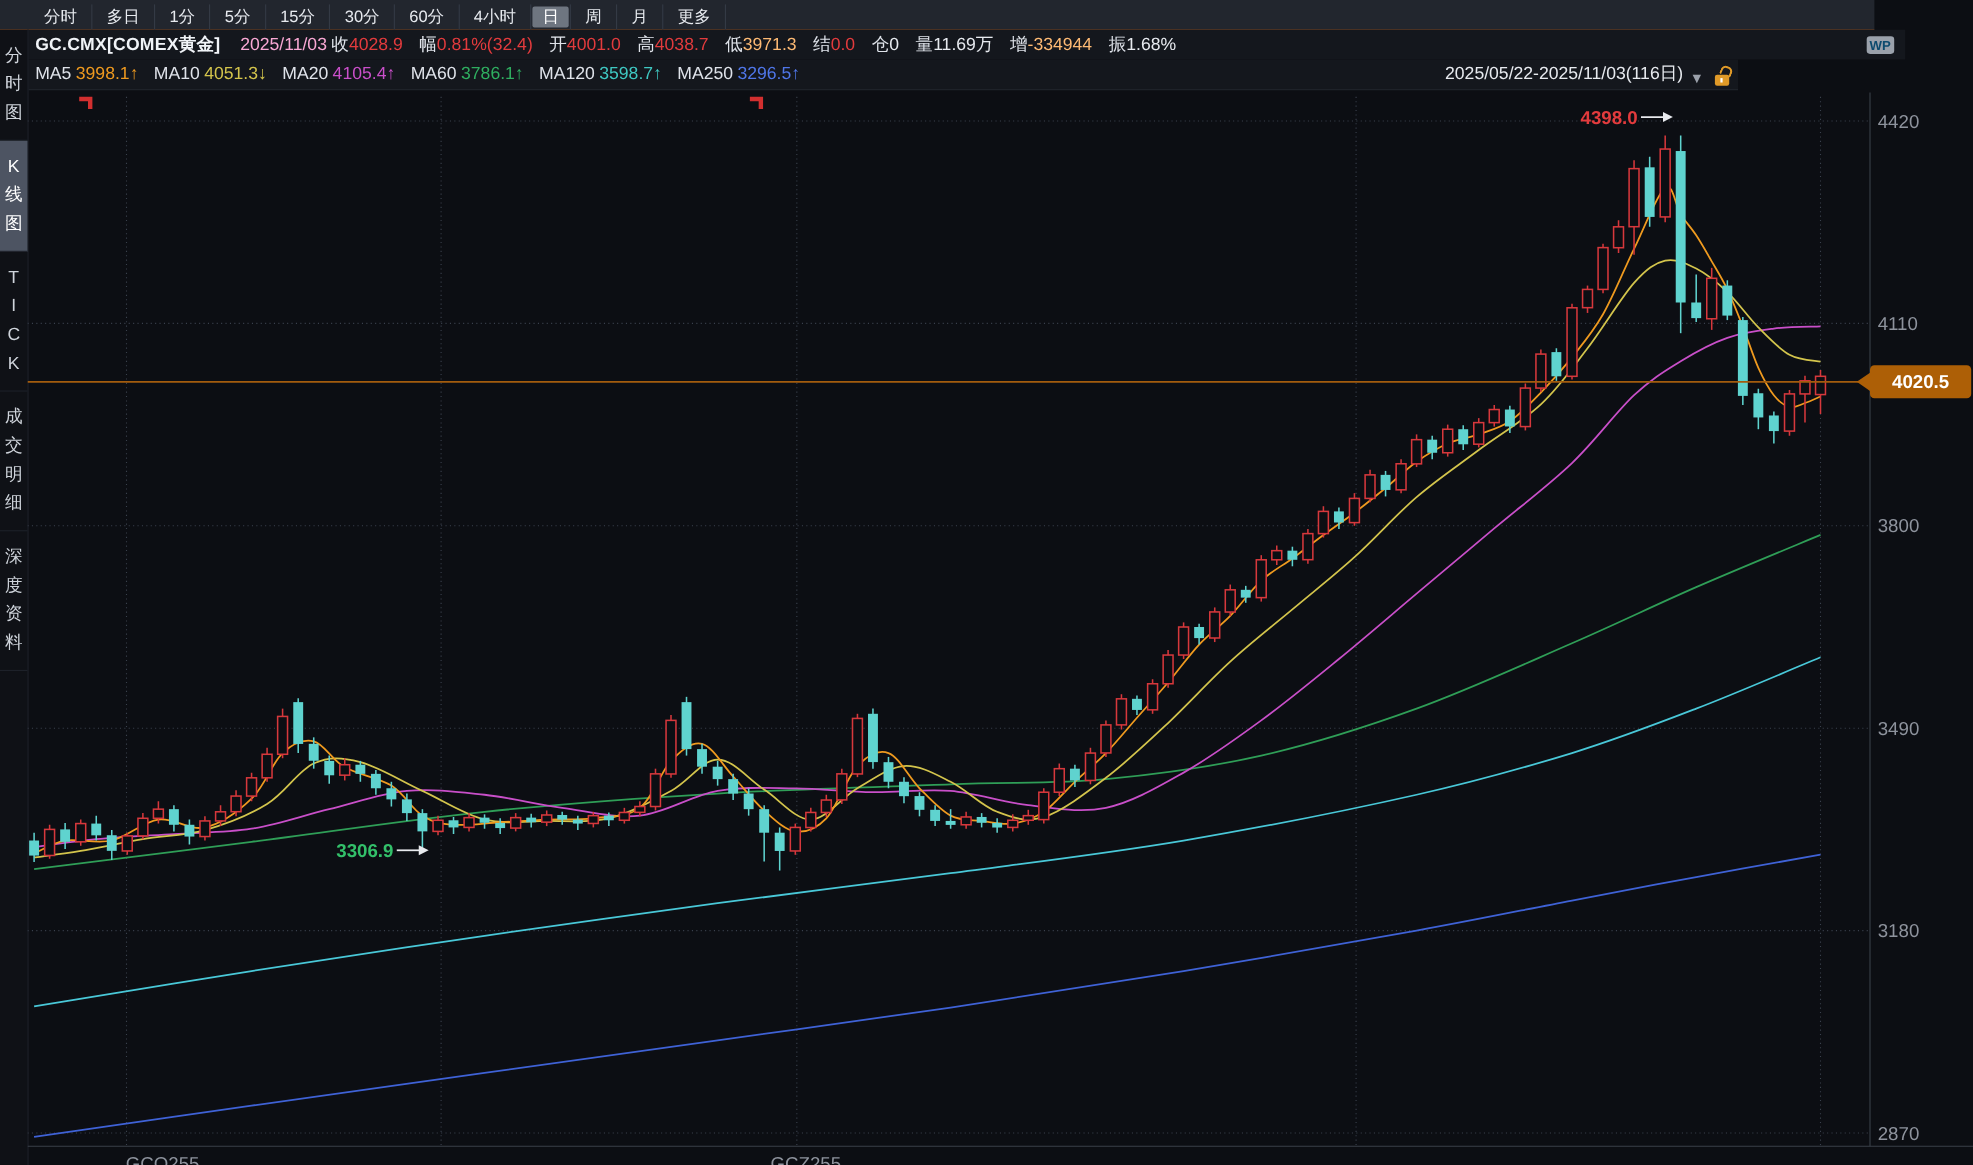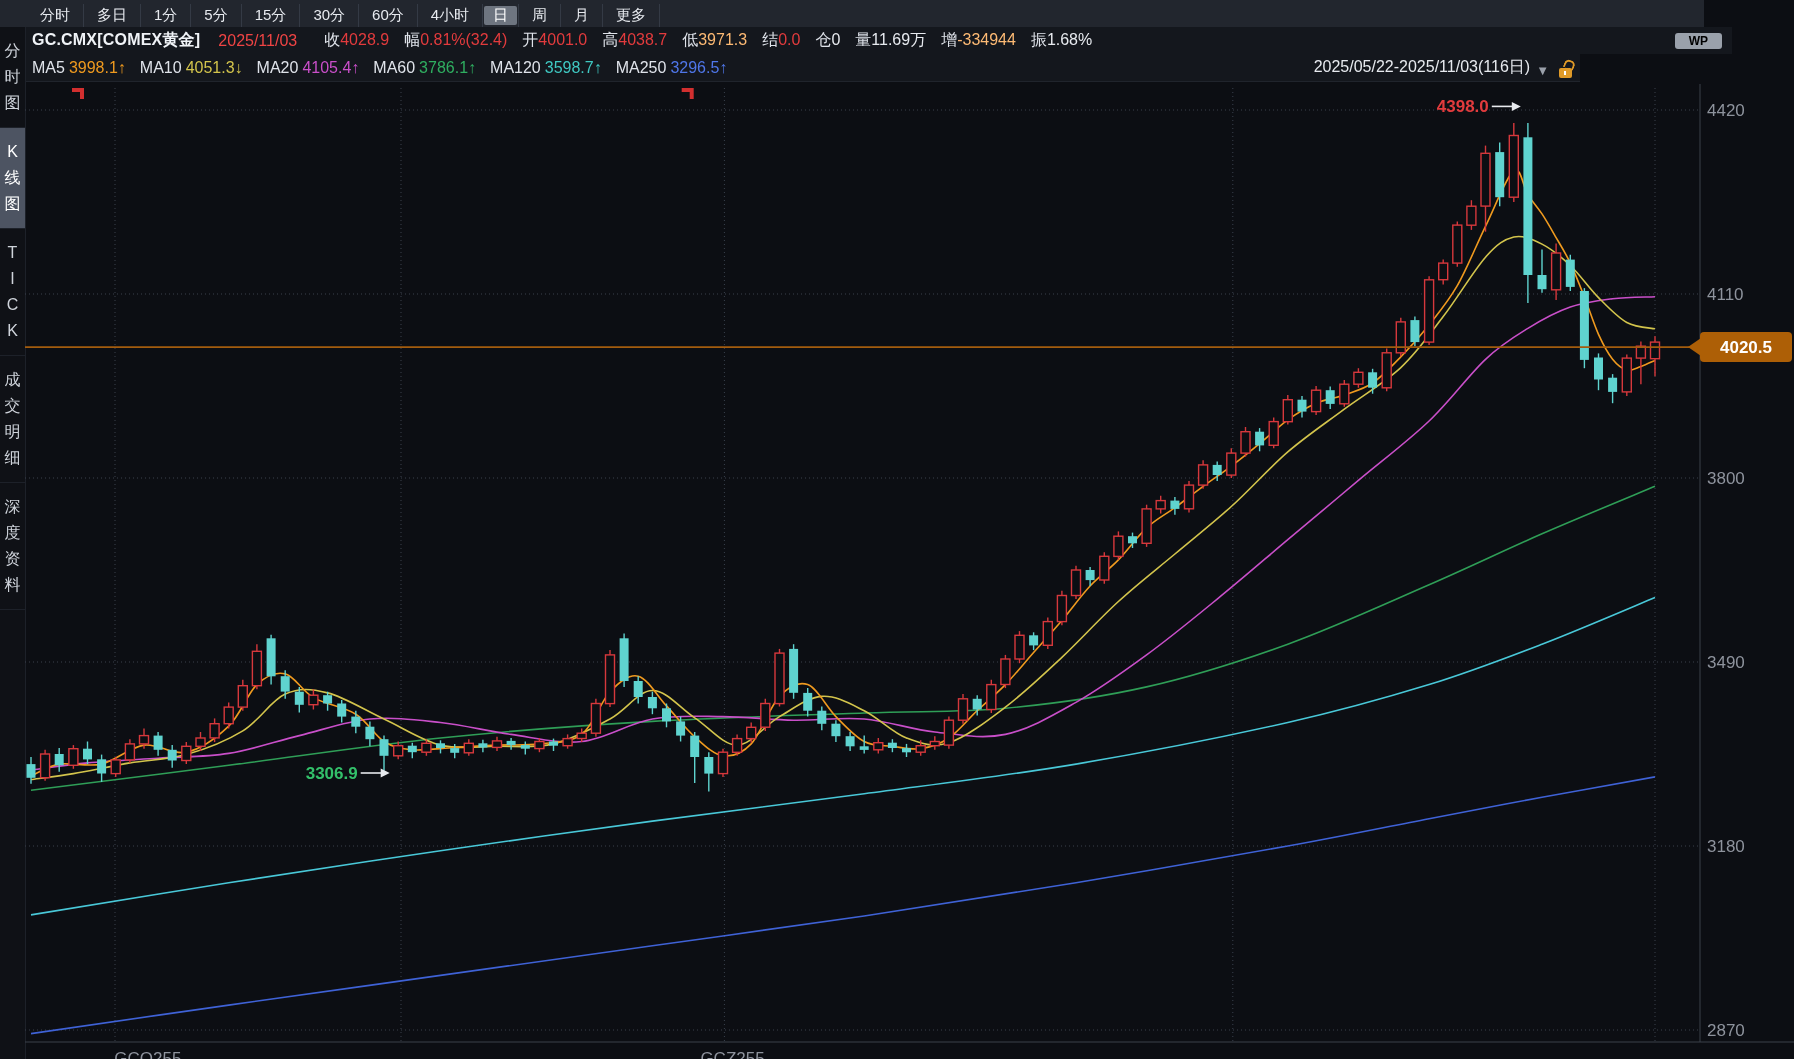--- a/index.html
+++ b/index.html
@@ -16,26 +16,26 @@
   .tab.after-active{border-left:1px solid #343a45}
   .tabright{margin-left:auto;display:flex;align-items:stretch}
   .tabright .tab{border-right:none;border-left:1px solid #343a45}
   .gear{font-size:17px}
   .chev{font-size:15px;color:#cfd4db}
 
   
   .infobar{position:absolute;left:25px;top:27px;width:1707px;height:27px;background:#14171d;
            display:flex;align-items:center;font-size:16px;padding-left:7px;box-sizing:border-box}
   .sym{font-weight:700;color:#f0f3f7;margin-right:18px;letter-spacing:.2px}
-  .idate{color:#ef4444;margin-right:27px}
+  .idate{color:#f9a8d4;margin-right:4px}
   .fld{margin-right:15px;white-space:nowrap}
   .lab{color:#dfe3ea}
   .v-red{color:#e23b3d}.v-green{color:#fdba74}.v-white{color:#e7eaef}
-  .wp{margin-left:auto;margin-right:10px;background:#9aa1ab;color:#000000;font-weight:700;
-      font-size:12px;border-radius:3px;padding:2px 14px;line-height:1}
+  .wp{margin-left:auto;margin-right:10px;background:#9aa1ab;color:#0c4a6e;font-weight:700;
+      font-size:12px;border-radius:3px;padding:2px 3px;line-height:1}
 
   
   .mabar{position:absolute;left:25px;top:54px;width:1555px;height:28px;background:#14171d;
          display:flex;align-items:center;font-size:16px;padding-left:7px;box-sizing:border-box;
          border-bottom:1px solid #20242c}
   .ma{margin-right:14px;white-space:nowrap}
   .ma .lab{margin-right:4px}
   .rangegrp{margin-left:auto;display:flex;align-items:flex-end;margin-right:8px}
   .range{color:#e7eaef}
   .tri{color:#9aa0aa;font-size:13px;margin-left:6px}

